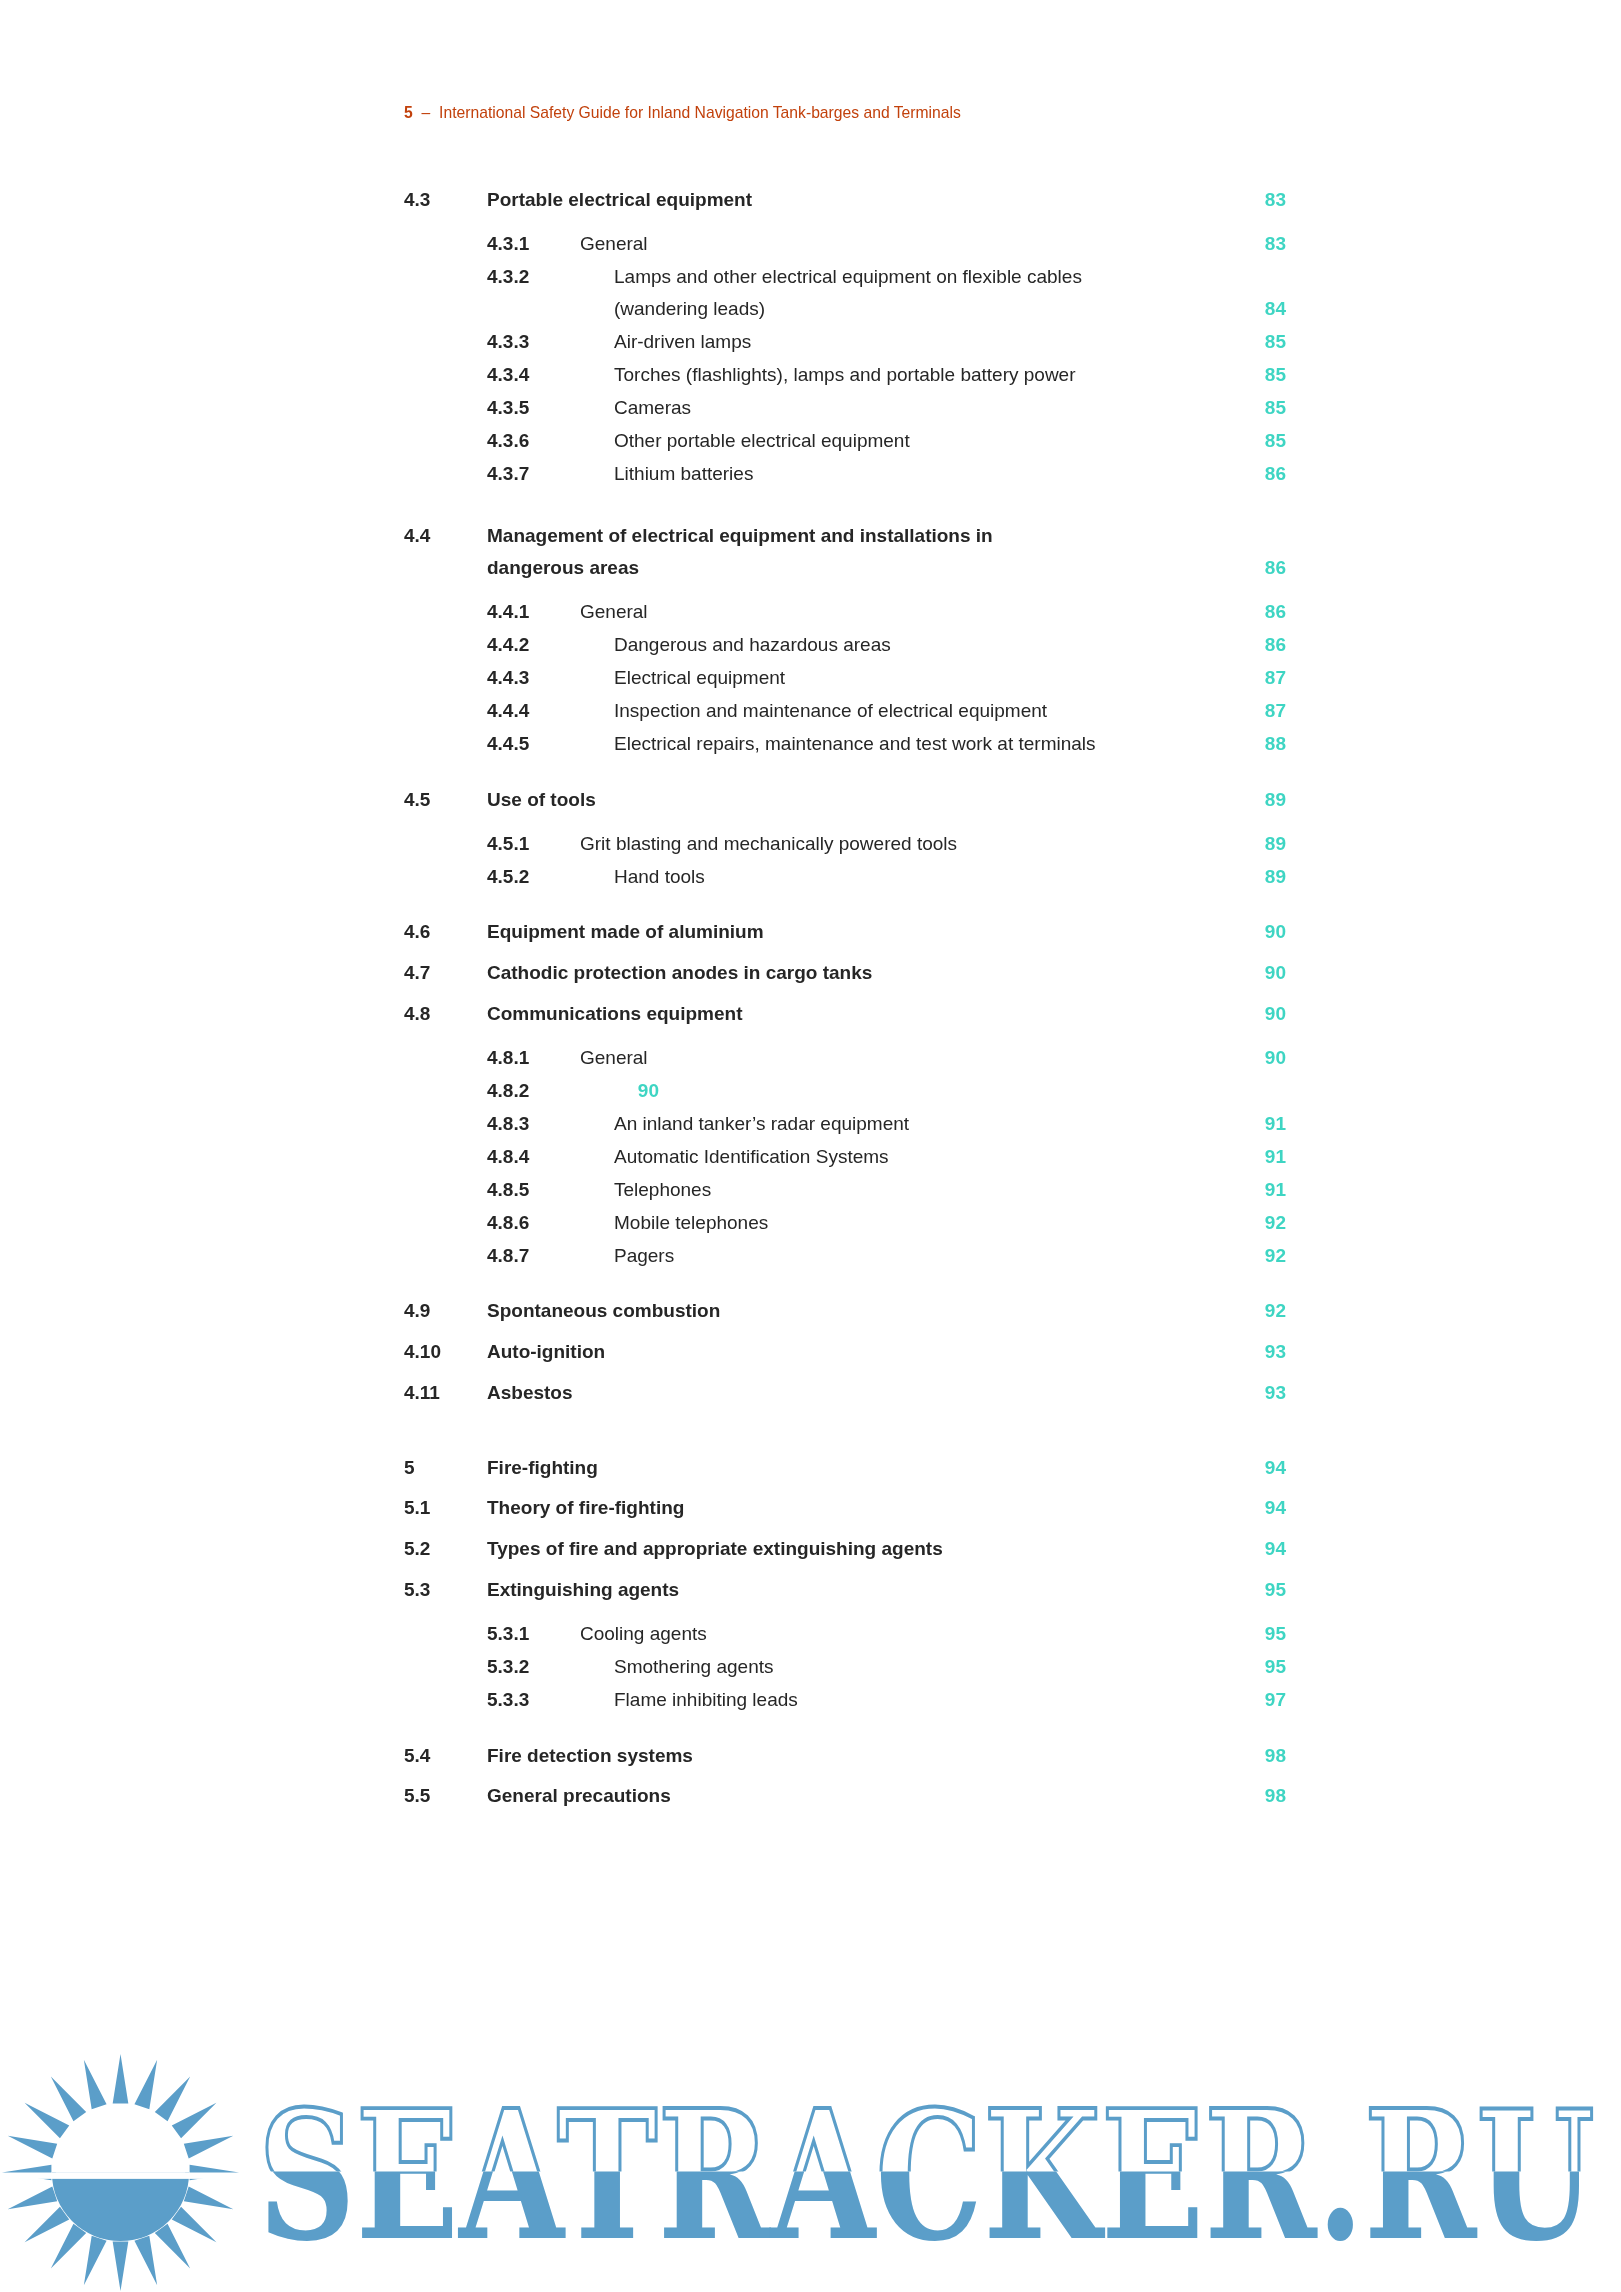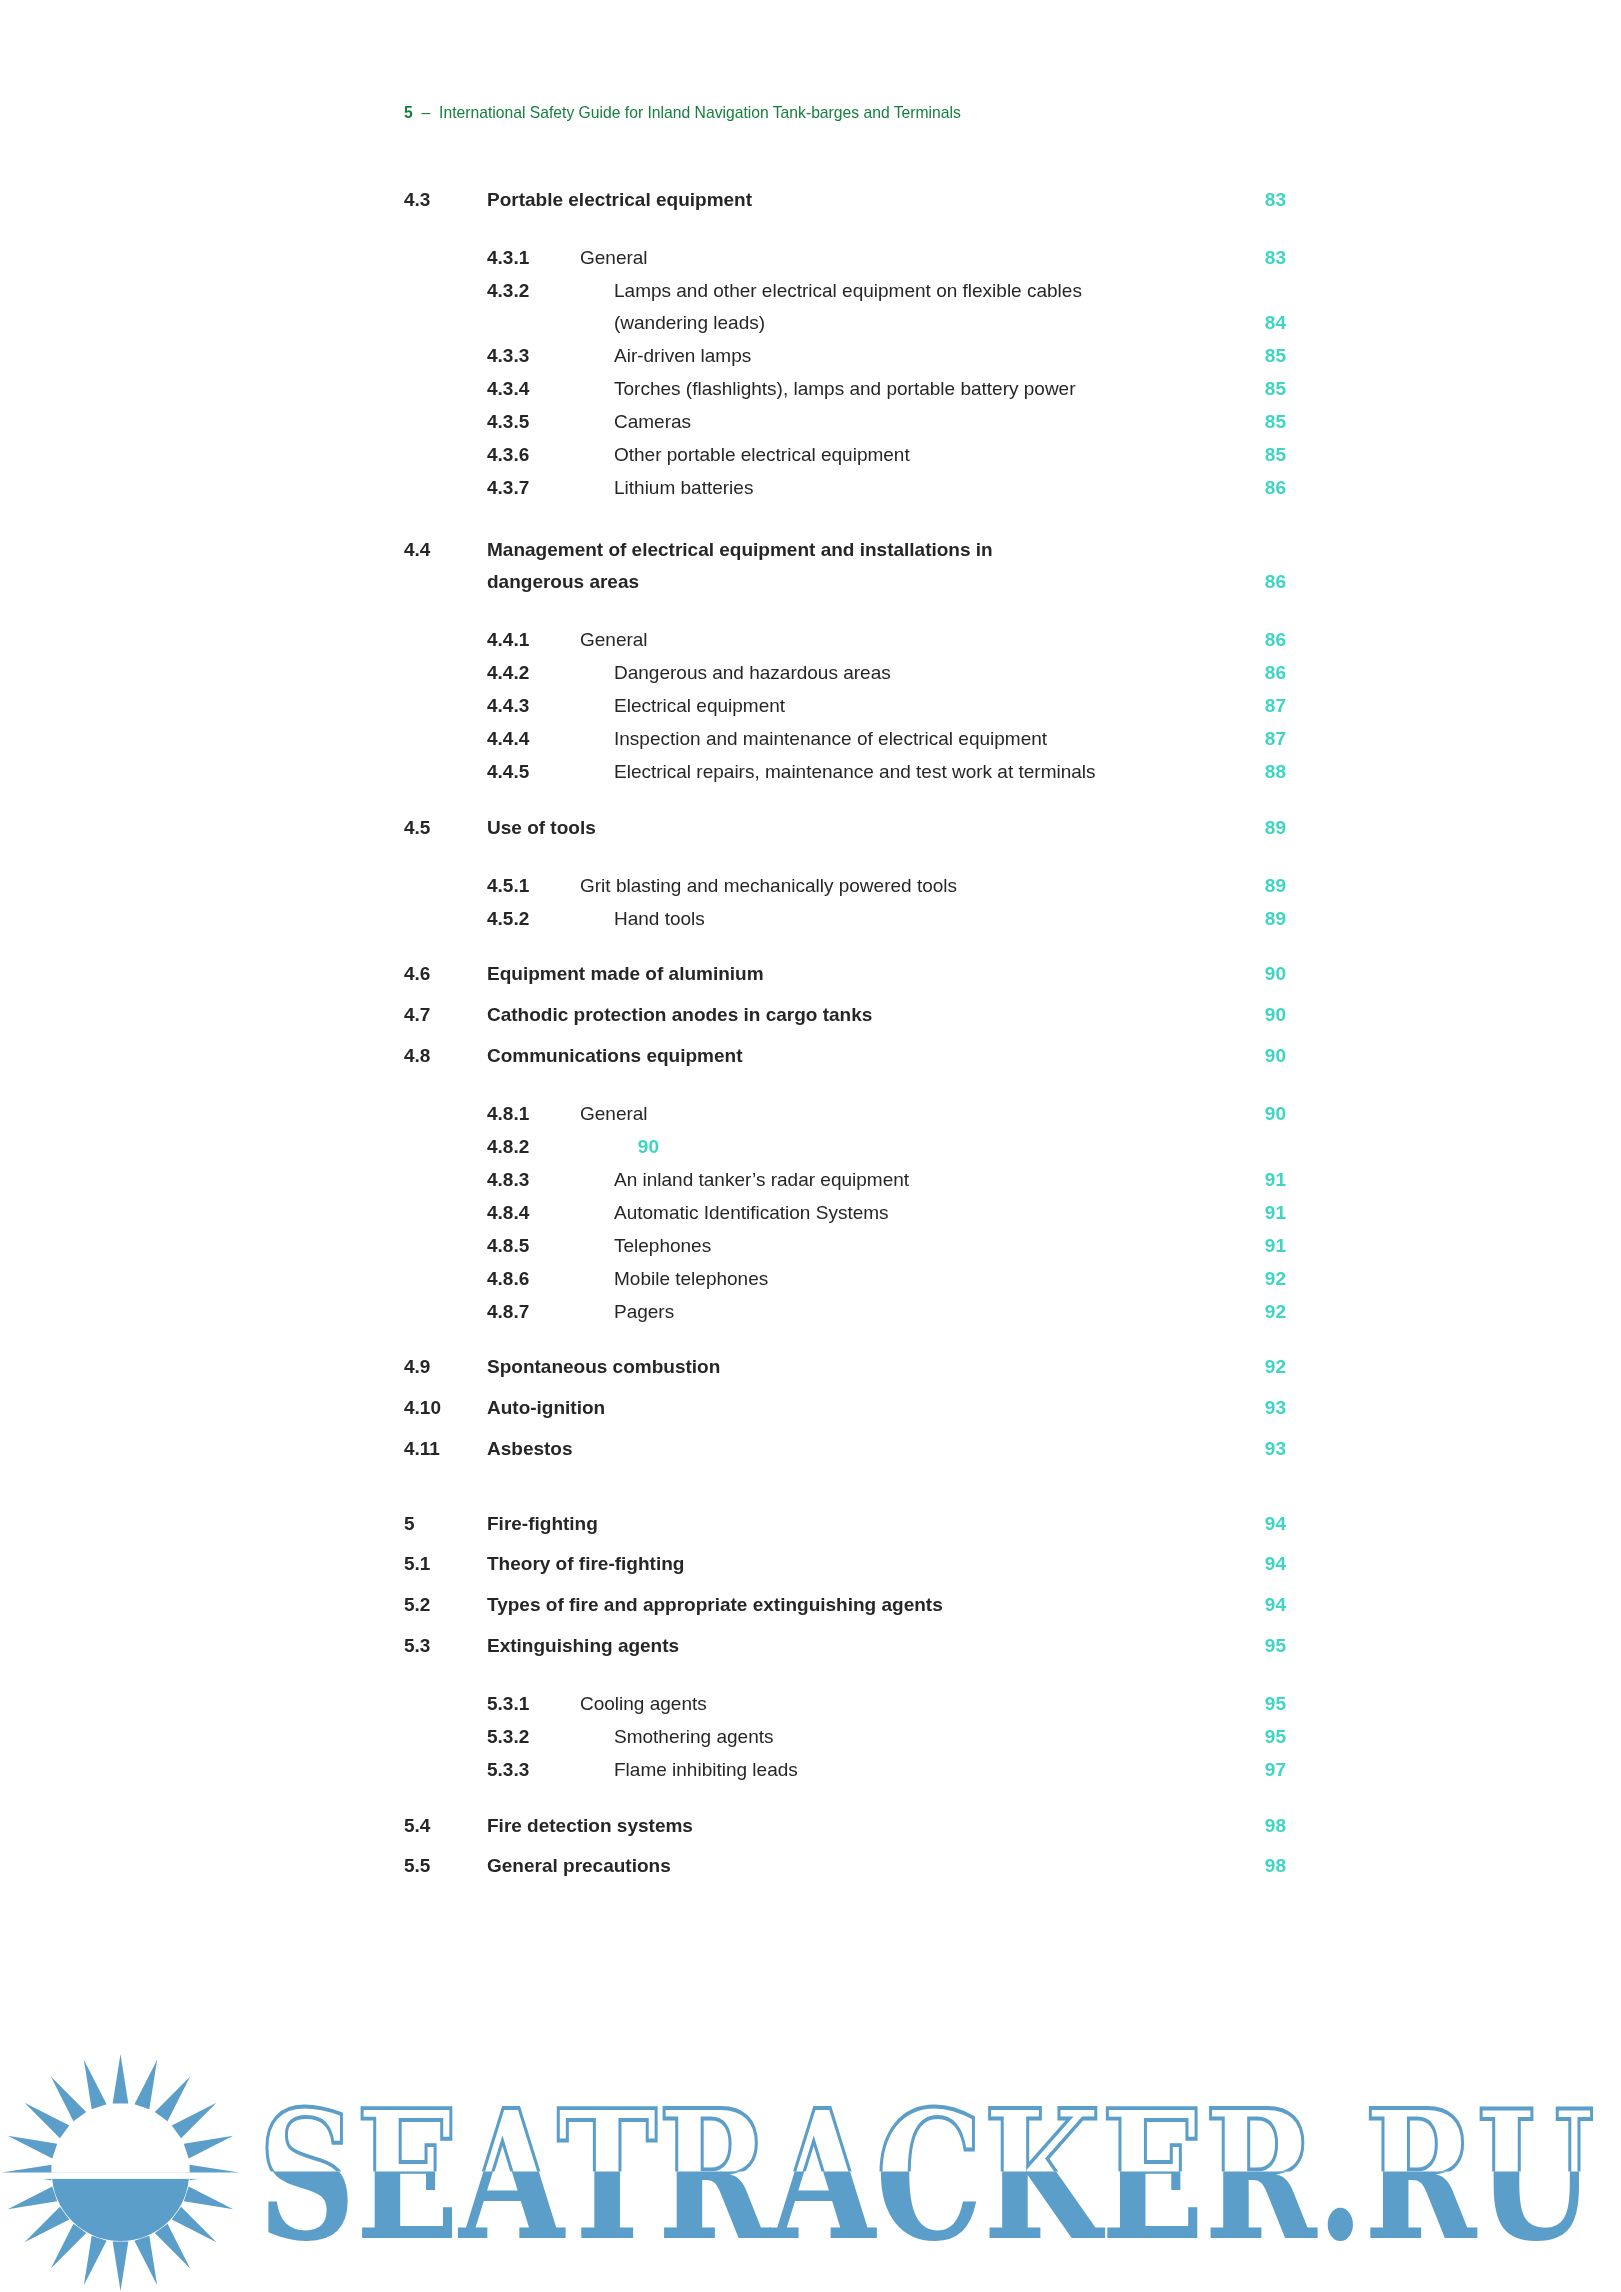--- a/index.html
+++ b/index.html
@@ -5,38 +5,38 @@
   :root{
     --text:#262626;
     --accent:#3ed5c3;
     --wm:#5b9ec9;
   }
   *{margin:0;padding:0;box-sizing:border-box;}
   html,body{width:1621px;height:2293px;background:#ffffff;overflow:hidden;position:relative;
     font-family:"Liberation Sans",sans-serif;color:var(--text);}
   
   .runhead{position:absolute;left:404px;top:102px;font-size:15.7px;line-height:21.6px;
-    color:#15803d;white-space:nowrap;}
+    color:#c2410c;white-space:nowrap;}
   .runhead .ch{font-weight:bold;}
   .runhead .sep{margin:0 8.8px;}
   
   .toc{position:absolute;left:404px;top:184px;width:882px;}
   .row{display:flex;align-items:flex-start;font-size:19px;line-height:32px;}
   .row .num{flex:none;width:83px;font-weight:bold;}
   .row .title{flex:1;padding-right:11.8px;}
   .row .title .line{display:block;}
   .row .page{flex:none;min-width:45px;text-align:right;font-weight:bold;
     color:var(--accent);align-self:flex-end;}
   .row.lvl1 .title{font-weight:bold;}
   .row.lvl2{padding-left:83px;}
   .row.lvl2 .num{width:93px;}
   
   .sp-first{margin-top:0;}
   .sp-l1{margin-top:8.8px;}
-  .sp-sub1{margin-top:26px;align-items:center;}
+  .sp-sub1{margin-top:12px;align-items:center;}
   .sp-sub{margin-top:1px;gap:34px;}
   .sp-group{margin-top:23.5px;}
   .sp-grouplg{margin-top:30px;}
   .sp-chapter{margin-top:43px;}
   
   .sun{position:absolute;left:-2px;top:2050px;}
   .sun .blue{fill:var(--wm);}
   .sun .white{fill:#ffffff;}
   .wm-text{position:absolute;left:258px;top:2087px;width:1340px;height:178px;}
   .wm-layer{position:absolute;left:0;top:0;font-family:"DejaVu Serif",serif;

